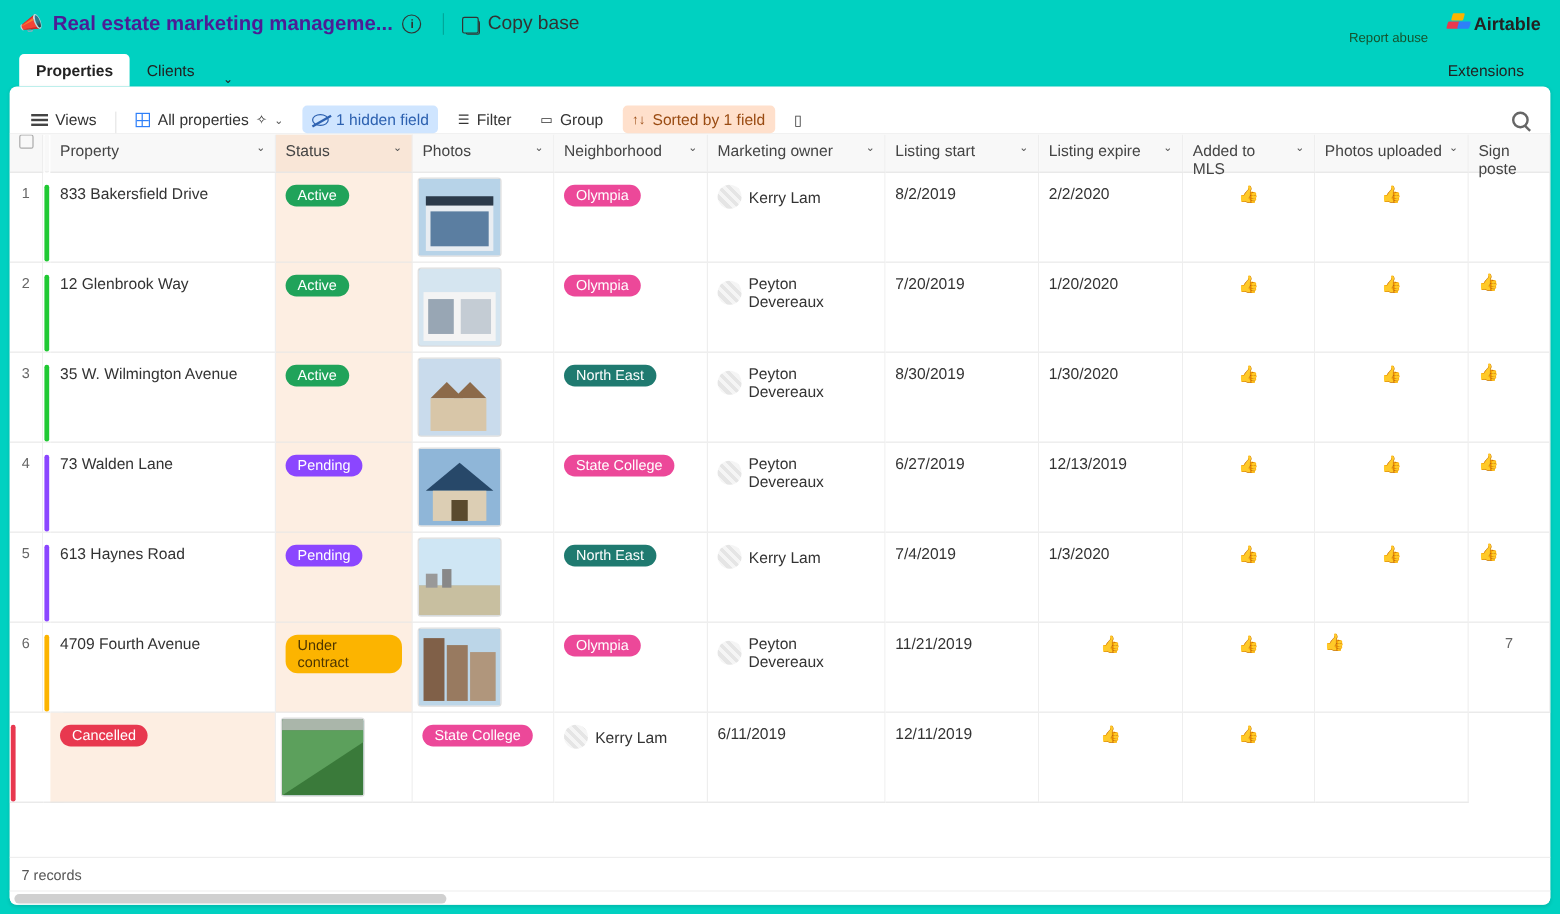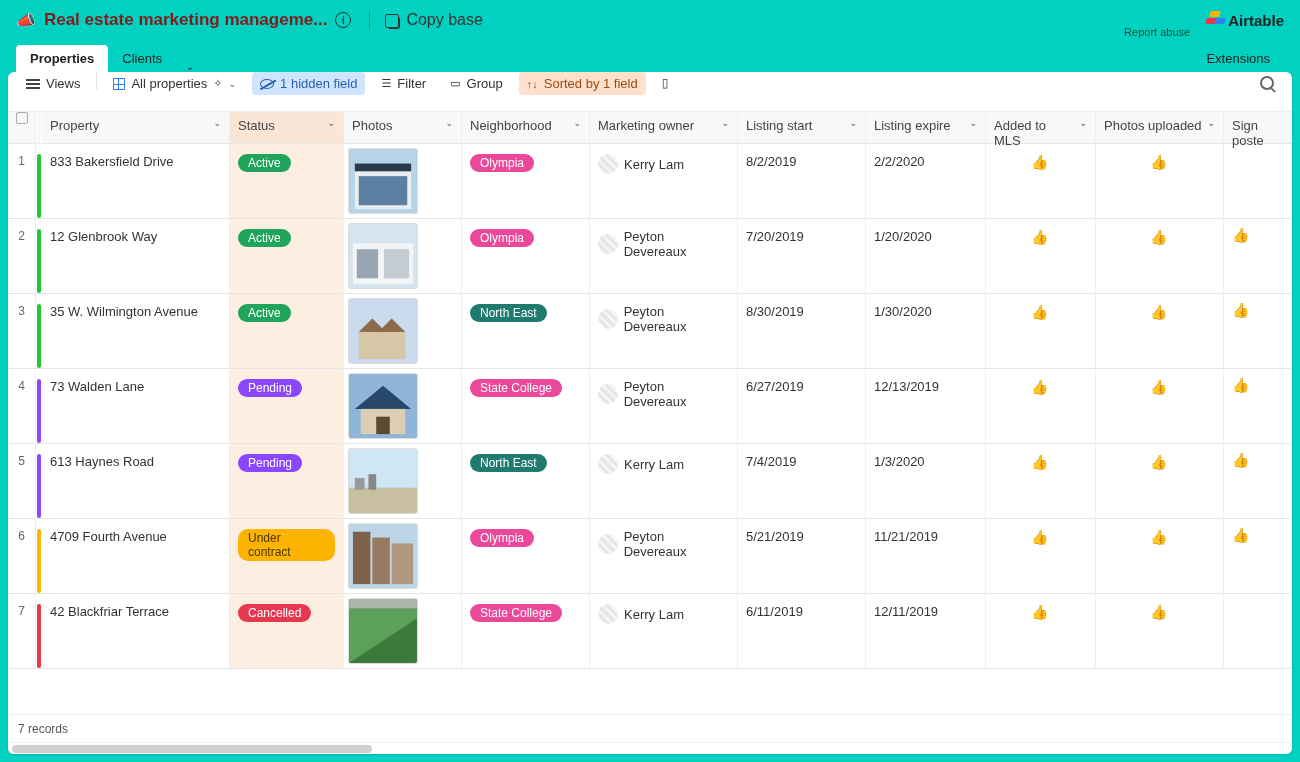--- a/index.html
+++ b/index.html
@@ -4,21 +4,21 @@
 <style>
 * { margin: 0; padding: 0; box-sizing: border-box; }
 body { font-family: -apple-system, BlinkMacSystemFont, "Segoe UI", Helvetica, Arial, sans-serif; font-size: 13px; background: #00d1c1; color: #333; width: 1300px; height: 762px; overflow: hidden; }
 
 .app { width: 100%; height: 100%; display: flex; flex-direction: column; padding: 0 8px 8px 8px; }
 
 
 .topbar { display: flex; align-items: center; height: 40px; padding: 0 8px; }
 .topbar-left { display: flex; align-items: center; gap: 8px; }
 .megaphone { font-size: 16px; }
-.base-title { font-size: 17px; font-weight: 600; color: #7f1d1d; }
+.base-title { font-size: 17px; font-weight: 600; color: #4c1d95; }
 .info-icn { width: 16px; height: 16px; border-radius: 50%; border: 1.5px solid #333; display: inline-flex; align-items: center; justify-content: center; font-size: 10px; font-weight: 700; color: #333; }
 .sep { width: 1px; height: 18px; background: rgba(0,0,0,0.2); margin: 0 10px; }
 .copy-base { display: flex; align-items: flex-end; gap: 6px; color: #333; font-size: 16px; cursor: pointer; }
 .copybx { width: 12px; height: 12px; border: 1.5px solid #333; border-radius: 2px; position: relative; }
 .copybx::before { content: ""; position: absolute; top: -4px; left: -4px; width: 12px; height: 12px; border: 1.5px solid #333; border-radius: 2px; background: #00d1c1; }
 .topbar-right { margin-left: auto; display: flex; align-items: center; gap: 16px; }
 .report-abuse { font-size: 11px; color: #14532d; cursor: pointer; margin-top: 24px; }
 .logo { display: flex; align-items: center; gap: 4px; font-weight: 600; font-size: 15px; color: #222; }
 .logo-mark { width: 18px; height: 18px; position: relative; }
 .logo-mark span { position: absolute; width: 10px; height: 6px; border-radius: 1px; transform: skewX(-15deg); }
@@ -30,21 +30,21 @@
 .tabs-row { display: flex; align-items: flex-end; height: 32px; padding: 0 8px; }
 .tab { padding: 6px 14px; border-radius: 4px 4px 0 0; font-size: 13px; cursor: pointer; color: #222; }
 .tab.active { background: #fff; font-weight: 600; }
 .tab-chevron { width: 28px; text-align: center; font-size: 10px; color: #222; cursor: pointer; }
 .ext { margin-left: auto; padding: 6px 14px; font-size: 13px; color: #222; cursor: pointer; }
 
 
 .panel { background: #fff; border-radius: 6px; flex: 1; display: flex; flex-direction: column; overflow: hidden; box-shadow: 0 1px 3px rgba(0,0,0,0.1); }
 
 
-.toolbar { display: flex; align-items: flex-start; gap: 8px; height: 40px; padding: 0 10px; border-bottom: 1px solid #eee; }
+.toolbar { display: flex; align-items: flex-end; gap: 8px; height: 40px; padding: 0 10px; border-bottom: 1px solid #eee; }
 .tbtn { display: flex; align-items: center; gap: 6px; padding: 4px 8px; border-radius: 4px; font-size: 13px; color: #333; cursor: pointer; }
 .tbtn.pill-blue { background: #cfe5ff; color: #2d61b0; }
 .tbtn.pill-orange { background: #ffe0cc; color: #9a4b12; }
 .tsep { width: 1px; height: 18px; background: #e5e5e5; }
 .spacer { flex: 1; }
 .search-icn { width: 14px; height: 14px; border: 2px solid #666; border-radius: 50%; position: relative; }
 .search-icn::after { content: ""; position: absolute; width: 6px; height: 2px; background: #666; transform: rotate(45deg); bottom: -3px; right: -4px; }
 .ham { width: 14px; display: inline-flex; flex-direction: column; gap: 2px; }
 .ham span { height: 2px; background: #444; }
 .grid-icn { width: 12px; height: 12px; border: 1.5px solid #2d7ff9; position: relative; }
@@ -432,21 +432,20 @@
           </div>
           <div class="cell">
             <span class="pill pill-blueN">Olympia</span>
           </div>
           <div class="cell">
             <span class="owner">
               <span class="avatar"></span>
               <span>Peyton Devereaux</span>
             </span>
           </div>
-          <div class="cell">5/21/2019</div>
           <div class="cell">11/21/2019</div>
           <div class="cell center">
             <span class="thumbs-up">👍</span>
           </div>
           <div class="cell center">
             <span class="thumbs-up">👍</span>
           </div>
           <div class="cell signcol">
             <span class="thbl">👍</span>
           </div>

